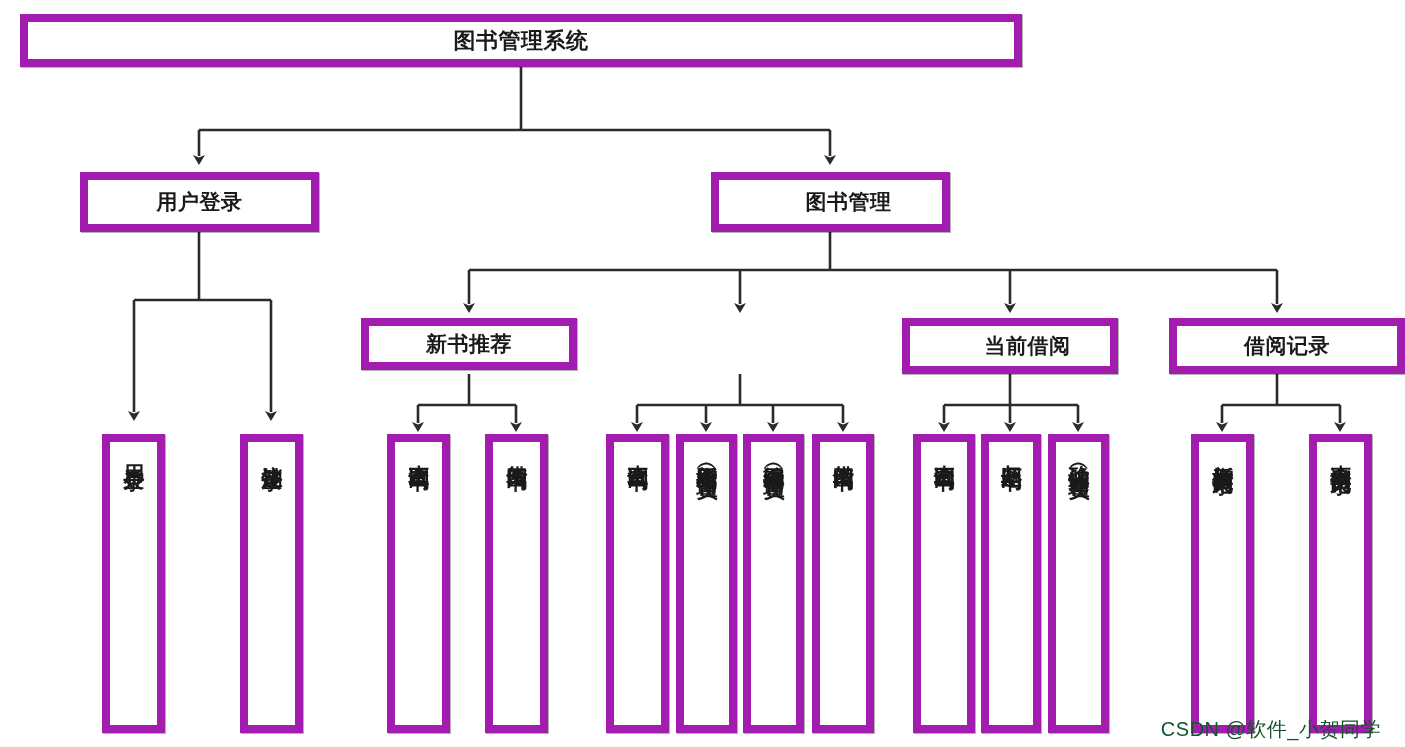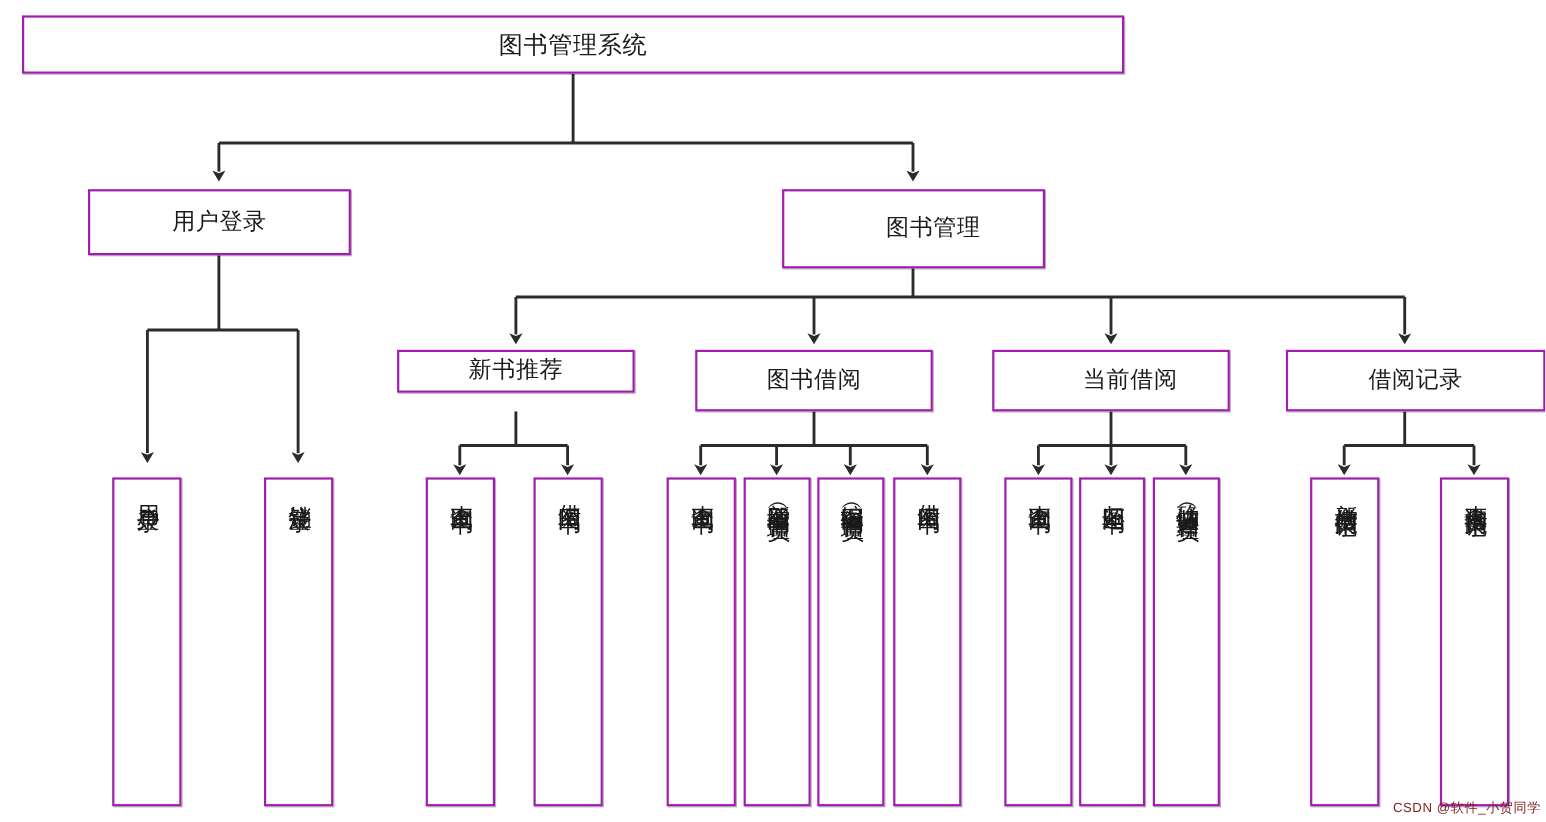--- a/index.html
+++ b/index.html
@@ -21,27 +21,28 @@
     position: absolute;
     left: 0;
     top: 0;
     width: 1405px;
     height: 747px;
     pointer-events: none;
   }
   .node {
     position: absolute;
     box-sizing: border-box;
-    border: 2px solid #a21caf;
+    border: 8px solid #a21caf;
     background: #ffffff;
     display: flex;
     align-items: center;
     justify-content: center;
     color: #1a1a1a;
     box-shadow: 1px 1px 0 rgba(0,0,0,0.30);
+    font-weight: bold;
   }
   .node .label {
     display: block;
     text-align: center;
     line-height: 1.18;
     letter-spacing: 0.5px;
   }
   .node.horizontal .label {
     font-size: 21px;
     white-space: nowrap;
@@ -56,24 +57,24 @@
     text-orientation: upright;
     font-size: 21px;
     letter-spacing: 2px;
     white-space: nowrap;
   }
   .node.root .label {
     font-size: 22px;
   }
   #watermark {
     position: absolute;
-    right: 4px;
+    right: 24px;
     bottom: 4px;
-    font-size: 12px;
-    color: #7f1d1d;
+    font-size: 20px;
+    color: #14532d;
     white-space: nowrap;
     letter-spacing: 0.5px;
   }
 </style>
 </head>
 <body>
 
 <div id="canvas">
 
   <svg id="wires" viewBox="0 0 1405 747" xmlns="http://www.w3.org/2000/svg">
@@ -126,29 +127,26 @@
     </g>
   </svg>
 
   <div class="node horizontal root" style="left:20px; top:14px; width:1002px; height:53px;">
     <span class="label">图书管理系统</span>
   </div>
 
   <div class="node horizontal" style="left:80px; top:172px; width:239px; height:60px;">
     <span class="label">用户登录</span>
   </div>
-  <div class="node horizontal" style="left:711px; top:172px; width:239px; height:72px;padding-left:36px;">
+  <div class="node horizontal" style="left:711px; top:172px; width:239px; height:60px;padding-left:36px;">
     <span class="label">图书管理</span>
   </div>
 
-  <div class="node horizontal" style="left:361px; top:318px; width:216px; height:39px;">
+  <div class="node horizontal" style="left:361px; top:318px; width:216px; height:52px;">
     <span class="label">新书推荐</span>
-  </div>
-  <div class="node horizontal" style="left:632px; top:318px; width:216px; height:56px;">
-    <span class="label">图书借阅</span>
   </div>
   <div class="node horizontal" style="left:902px; top:318px; width:216px; height:56px;padding-left:35px;">
     <span class="label">当前借阅</span>
   </div>
   <div class="node horizontal" style="left:1169px; top:318px; width:236px; height:56px;">
     <span class="label">借阅记录</span>
   </div>
 
   <div class="node vertical" style="left:102px; top:434px; width:63px; height:299px;">
     <span class="label">用户登录</span>

